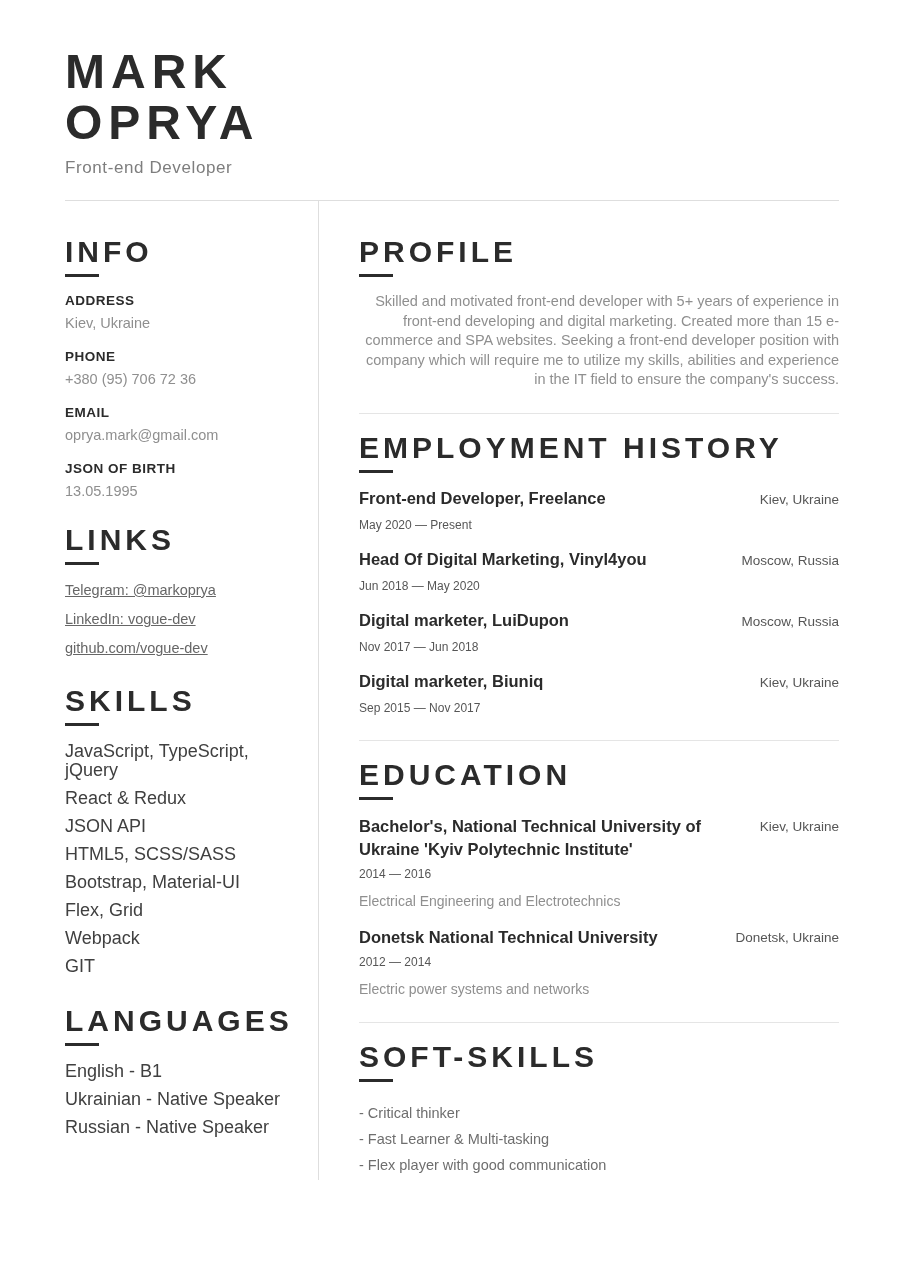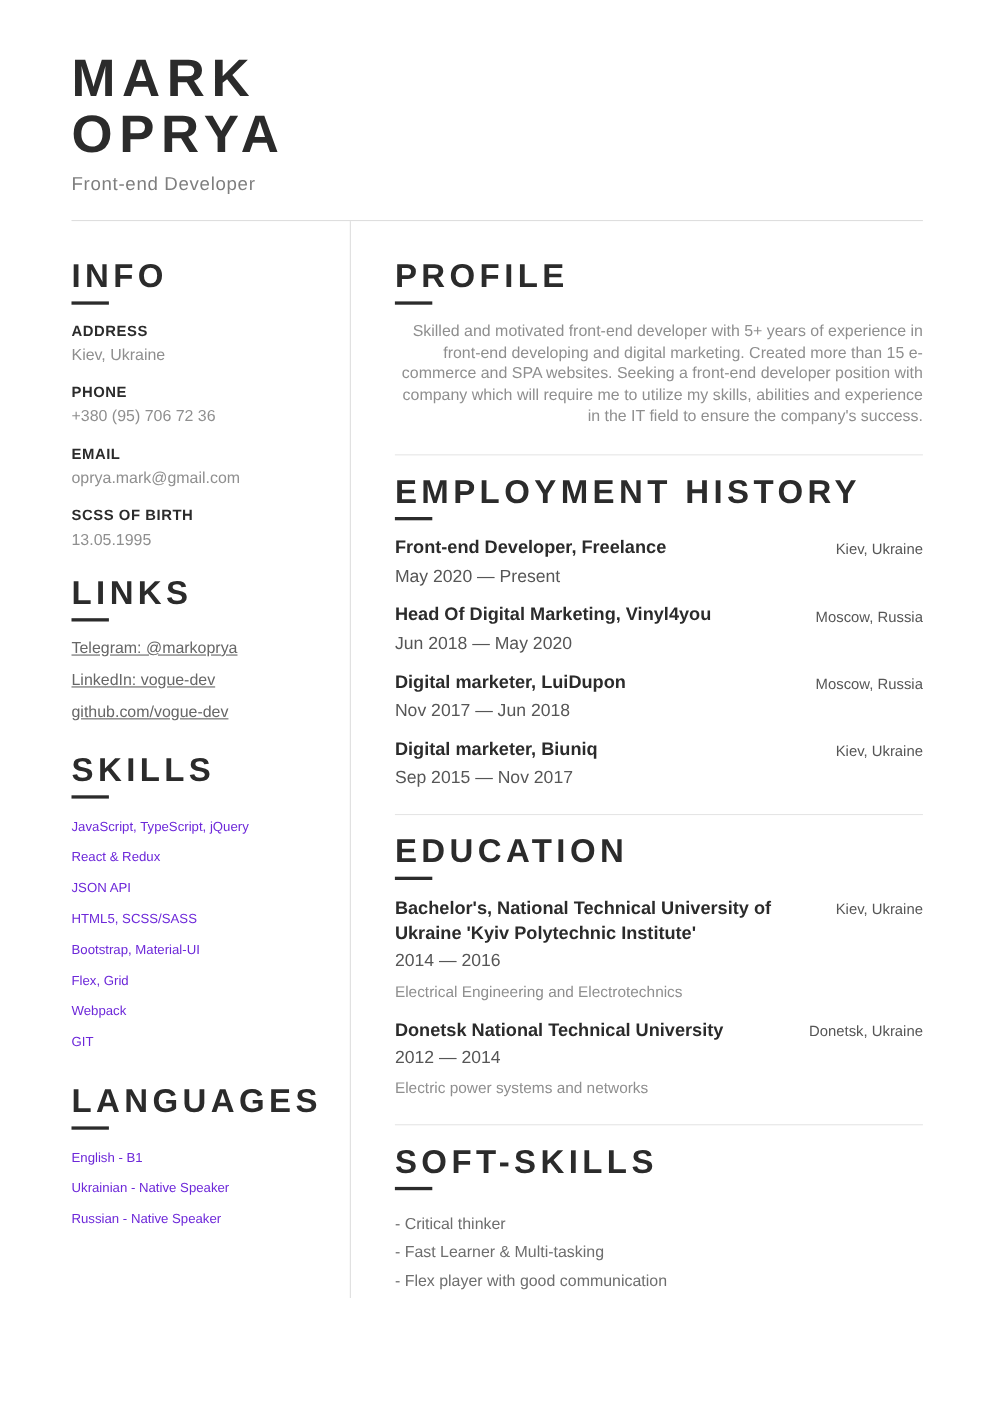--- a/index.html
+++ b/index.html
@@ -32,37 +32,37 @@
   
   .field{margin-top:15px;}
   .field .label{font-size:13.5px;line-height:17px;font-weight:700;color:var(--text-dark);letter-spacing:0.5px;}
   .field .value{margin-top:5px;font-size:14.5px;line-height:19px;color:var(--text-light);}
   .links-section{margin-top:26px;}
   .links-list{margin-top:16px;}
   .links-list a{display:block;font-size:14.5px;line-height:19px;color:var(--link);text-decoration:underline;cursor:pointer;}
   .links-list a + a{margin-top:10px;}
   .skills-section{margin-top:30px;}
   .plain-list{margin-top:16px;}
-  .plain-list div{font-size:12px;line-height:19px;color:#6d28d9;}
+  .plain-list div{font-size:18px;line-height:19px;color:#404040;}
   .plain-list div + div{margin-top:9px;}
   .languages-section{margin-top:32px;}
 
   
   .profile-text{margin-top:15px;font-size:14.5px;line-height:19.5px;color:var(--text-light);text-align:right;}
   .sep{border:none;border-top:1px solid var(--sep);margin-top:23px;}
   .right section h2{margin-top:21px;}
   .right .profile-section h2{margin-top:0;}
   .education-section h2{margin-top:16px;}
 
   .entry{margin-top:15px;}
   .entry-row{display:flex;justify-content:space-between;align-items:flex-start;}
   .entry-title{font-size:16.5px;line-height:21px;font-weight:700;color:var(--text-dark);}
   .edu .entry-title{max-width:368px;line-height:23px;}
   .entry-location{font-size:13.5px;line-height:21px;color:var(--text-mid);white-space:nowrap;padding-top:1px;}
-  .entry-dates{margin-top:6px;font-size:16px;line-height:18px;color:var(--text-mid);}
+  .entry-dates{margin-top:6px;font-size:12px;line-height:18px;color:var(--text-mid);}
   .edu .entry-dates{margin-top:4px;}
   .entry-desc{margin-top:9px;font-size:14px;line-height:19px;color:var(--text-light);}
 
   .soft-list{margin-top:22px;}
   .soft-list div{font-size:14.5px;line-height:19px;color:#6e6e6e;}
   .soft-list div + div{margin-top:7px;}
 </style>
 </head>
 <body>
 
@@ -89,21 +89,21 @@
         </div>
         <div class="field">
           <div class="label">PHONE</div>
           <div class="value">+380 (95) 706 72 36</div>
         </div>
         <div class="field">
           <div class="label">EMAIL</div>
           <div class="value">oprya.mark@gmail.com</div>
         </div>
         <div class="field">
-          <div class="label">SCSS OF BIRTH</div>
+          <div class="label">JSON OF BIRTH</div>
           <div class="value">13.05.1995</div>
         </div>
       </section>
 
       <section class="links-section">
         <h2>LINKS</h2>
         <div class="bar"></div>
         <div class="links-list">
           <a>Telegram: @markoprya</a>
           <a>LinkedIn: vogue-dev</a>

